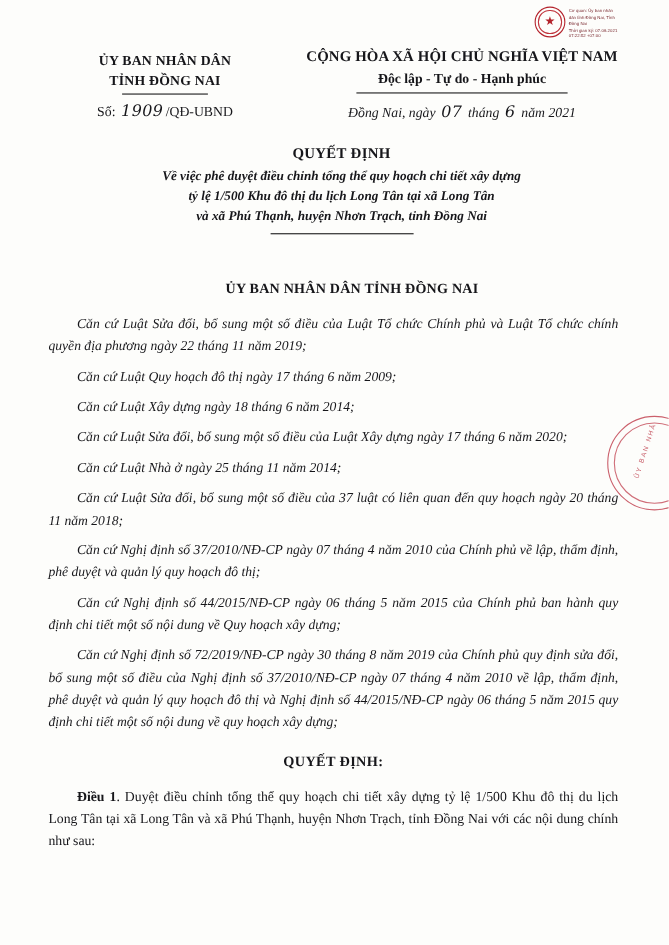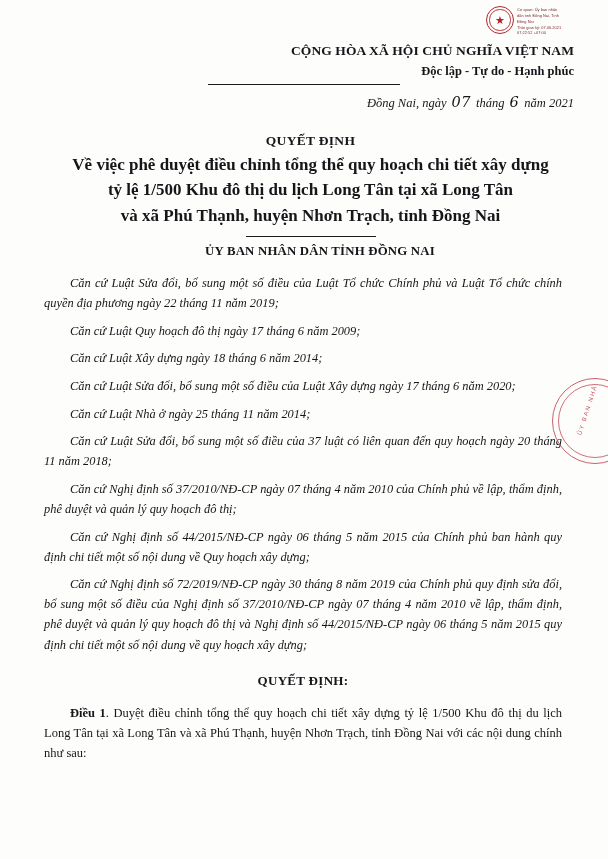--- a/index.html
+++ b/index.html
@@ -25,21 +25,21 @@
     padding: 38px 34px 0 34px;
     box-sizing: border-box;
   }
   .header-left {
     width: 232px;
     text-align: center;
     padding-top: 8px;
   }
   .header-right {
     flex: 1;
-    text-align: right;
+    text-align: center;
     padding-top: 4px;
   }
   .org-name {
     font-weight: bold;
     font-size: 12.5px;
     letter-spacing: .2px;
     line-height: 1.45;
   }
   .nation-name {
     font-weight: bold;
@@ -159,38 +159,39 @@
     padding: 0 44px;
     margin-left: 13px;
   }
   .title-main {
     font-weight: bold;
     font-size: 13.5px;
     letter-spacing: .3px;
   }
   .title-sub {
     font-weight: bold;
-    font-size: 17px;
+    font-size: 12px;
     line-height: 1.52;
     margin-top: 3px;
+    font-style: italic;
   }
   .title-rule {
     width: 130px;
     height: 1px;
     background: #1b1b1b;
     margin: 7px auto 0 auto;
   }
 
   
   .issuer {
     text-align: center;
     font-weight: bold;
     font-size: 12.8px;
     letter-spacing: .2px;
-    margin-top: 7px;
+    margin-top: 42px;
     padding-left: 32px;
   }
 
   
   .body {
     padding: 0 46px 0 44px;
     margin-top: 14px;
   }
   .basis {
     font-style: italic;
@@ -232,20 +233,29 @@
       <div>Thời gian ký: 07.06.2021</div>
       <div>07:22:52 +07:00</div>
     </div>
   </div>
 
   <div class="office-seal">
     <div class="office-seal-text">ỦY BAN NHÂ</div>
   </div>
 
   <div class="header">
+    <div class="header-left">
+      <div class="org-name">ỦY BAN NHÂN DÂN</div>
+      <div class="org-name">TỈNH ĐỒNG NAI</div>
+      <div class="rule rule-left"></div>
+      <div class="doc-number">
+        <span>Số:</span>
+        <span class="hand">1909</span><span>/QĐ-UBND</span>
+      </div>
+    </div>
     <div class="header-right">
       <div class="nation-name">CỘNG HÒA XÃ HỘI CHỦ NGHĨA VIỆT NAM</div>
       <div class="nation-motto">Độc lập - Tự do - Hạnh phúc</div>
       <div class="rule rule-right"></div>
       <div class="place-date">
         <span>Đồng Nai, ngày</span>
         <span class="hand">07</span>
         <span>tháng</span>
         <span class="hand">6</span>
         <span>năm</span>

